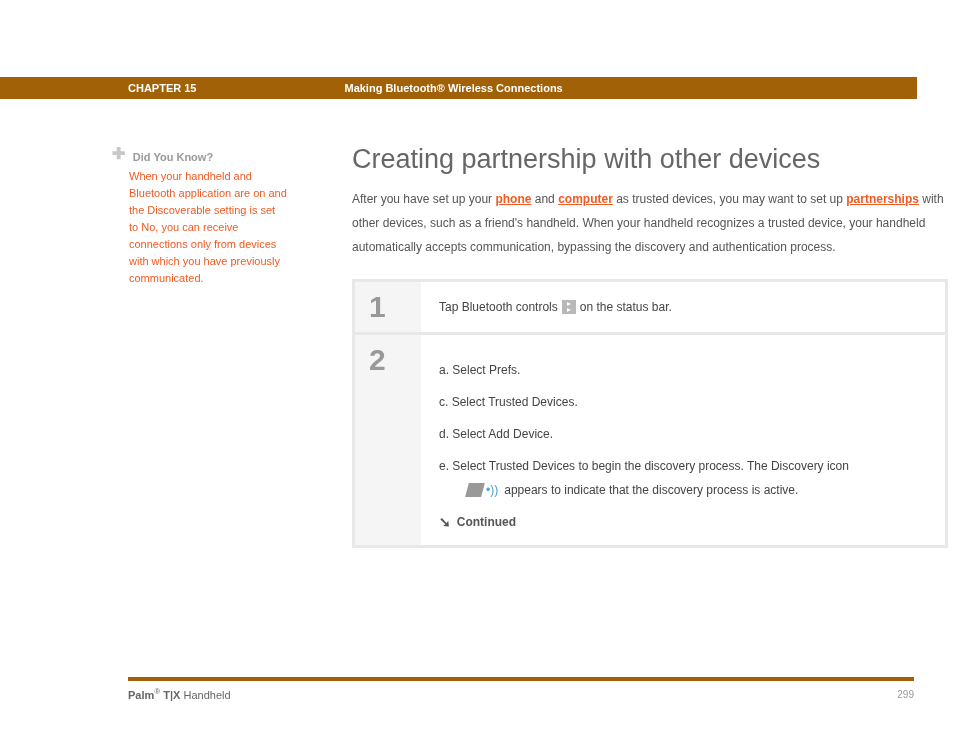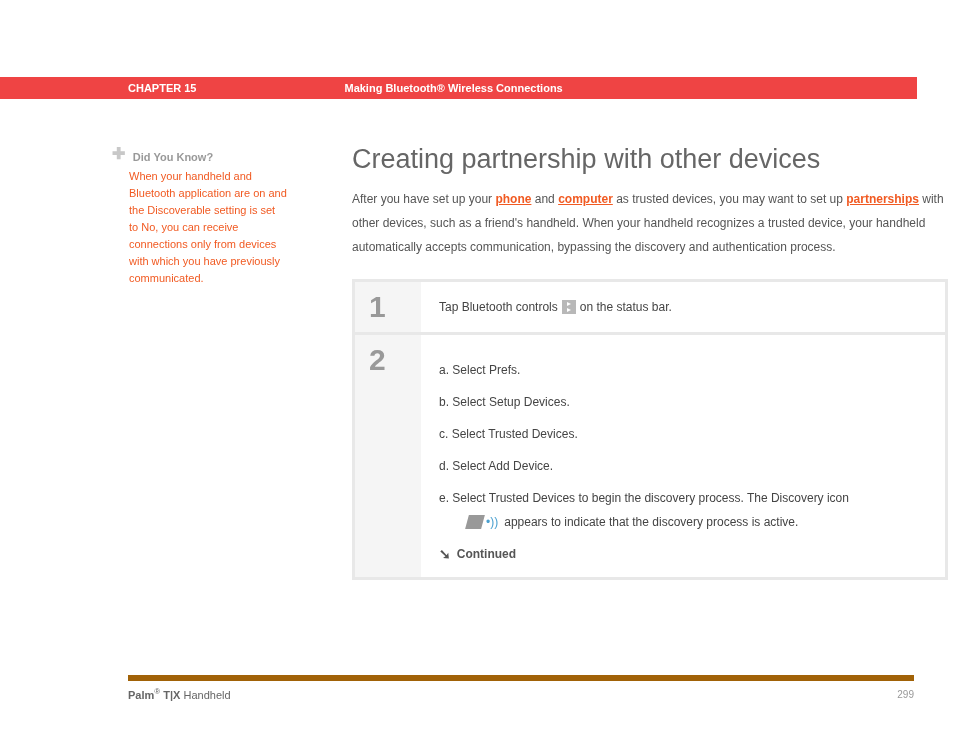--- a/index.html
+++ b/index.html
@@ -14,21 +14,21 @@
       height: 738px;
       position: relative;
       color: #555;
     }
     .header-bar {
       position: absolute;
       top: 77px;
       left: 0;
       right: 37px;
       height: 22px;
-      background: #ef4444;
+      background: #a16207;
       display: flex;
       align-items: center;
     }
     .chapter-label {
       color: #fff;
       font-weight: bold;
       font-size: 11px;
       margin-left: 128px;
     }
     .chapter-title {
@@ -193,21 +193,21 @@
       display: inline-block;
       margin-right: 6px;
       font-size: 14px;
       color: #555;
     }
     .footer {
       position: absolute;
       bottom: 37px;
       left: 128px;
       right: 40px;
-      border-top: 6px solid #a16207;
+      border-top: 4px solid #a16207;
       padding-top: 6px;
       display: flex;
       justify-content: space-between;
       align-items: center;
     }
     .footer-left {
       font-size: 11px;
       color: #666;
     }
     .footer-left .bold {
@@ -250,21 +250,20 @@
         <span>Tap Bluetooth controls </span>
         <span class="bt-icon"></span>
         <span> on the status bar.</span>
       </div>
     </div>
     <div class="step-row">
       <div class="step-num">2</div>
       <div class="step-content">
         <div class="sub-steps">
           <div class="sub-step">a.  Select Prefs.</div>
-          <div class="sub-step">b.  Select Setup Devices.</div>
           <div class="sub-step">c.  Select Trusted Devices.</div>
           <div class="sub-step">d.  Select Add Device.</div>
           <div class="sub-step-e">e.  Select Trusted Devices to begin the discovery process. The Discovery icon</div>
           <div class="discovery-line">
             <span class="disc-icon"></span>
             <span class="wave-icon">•))</span>
             <span>appears to indicate that the discovery process is active.</span>
           </div>
         </div>
         <div class="continued">

